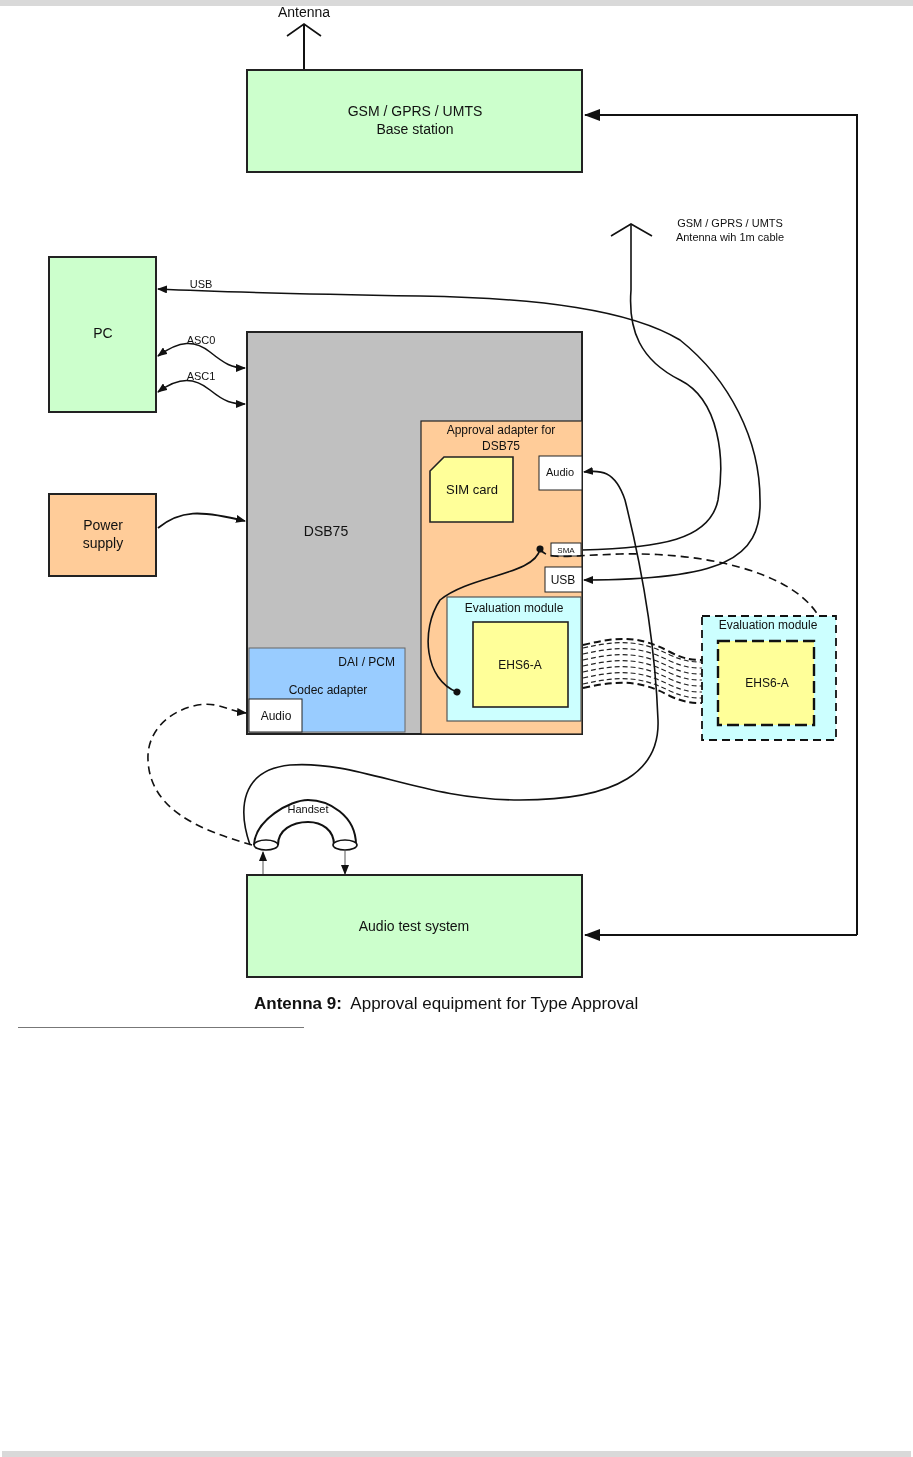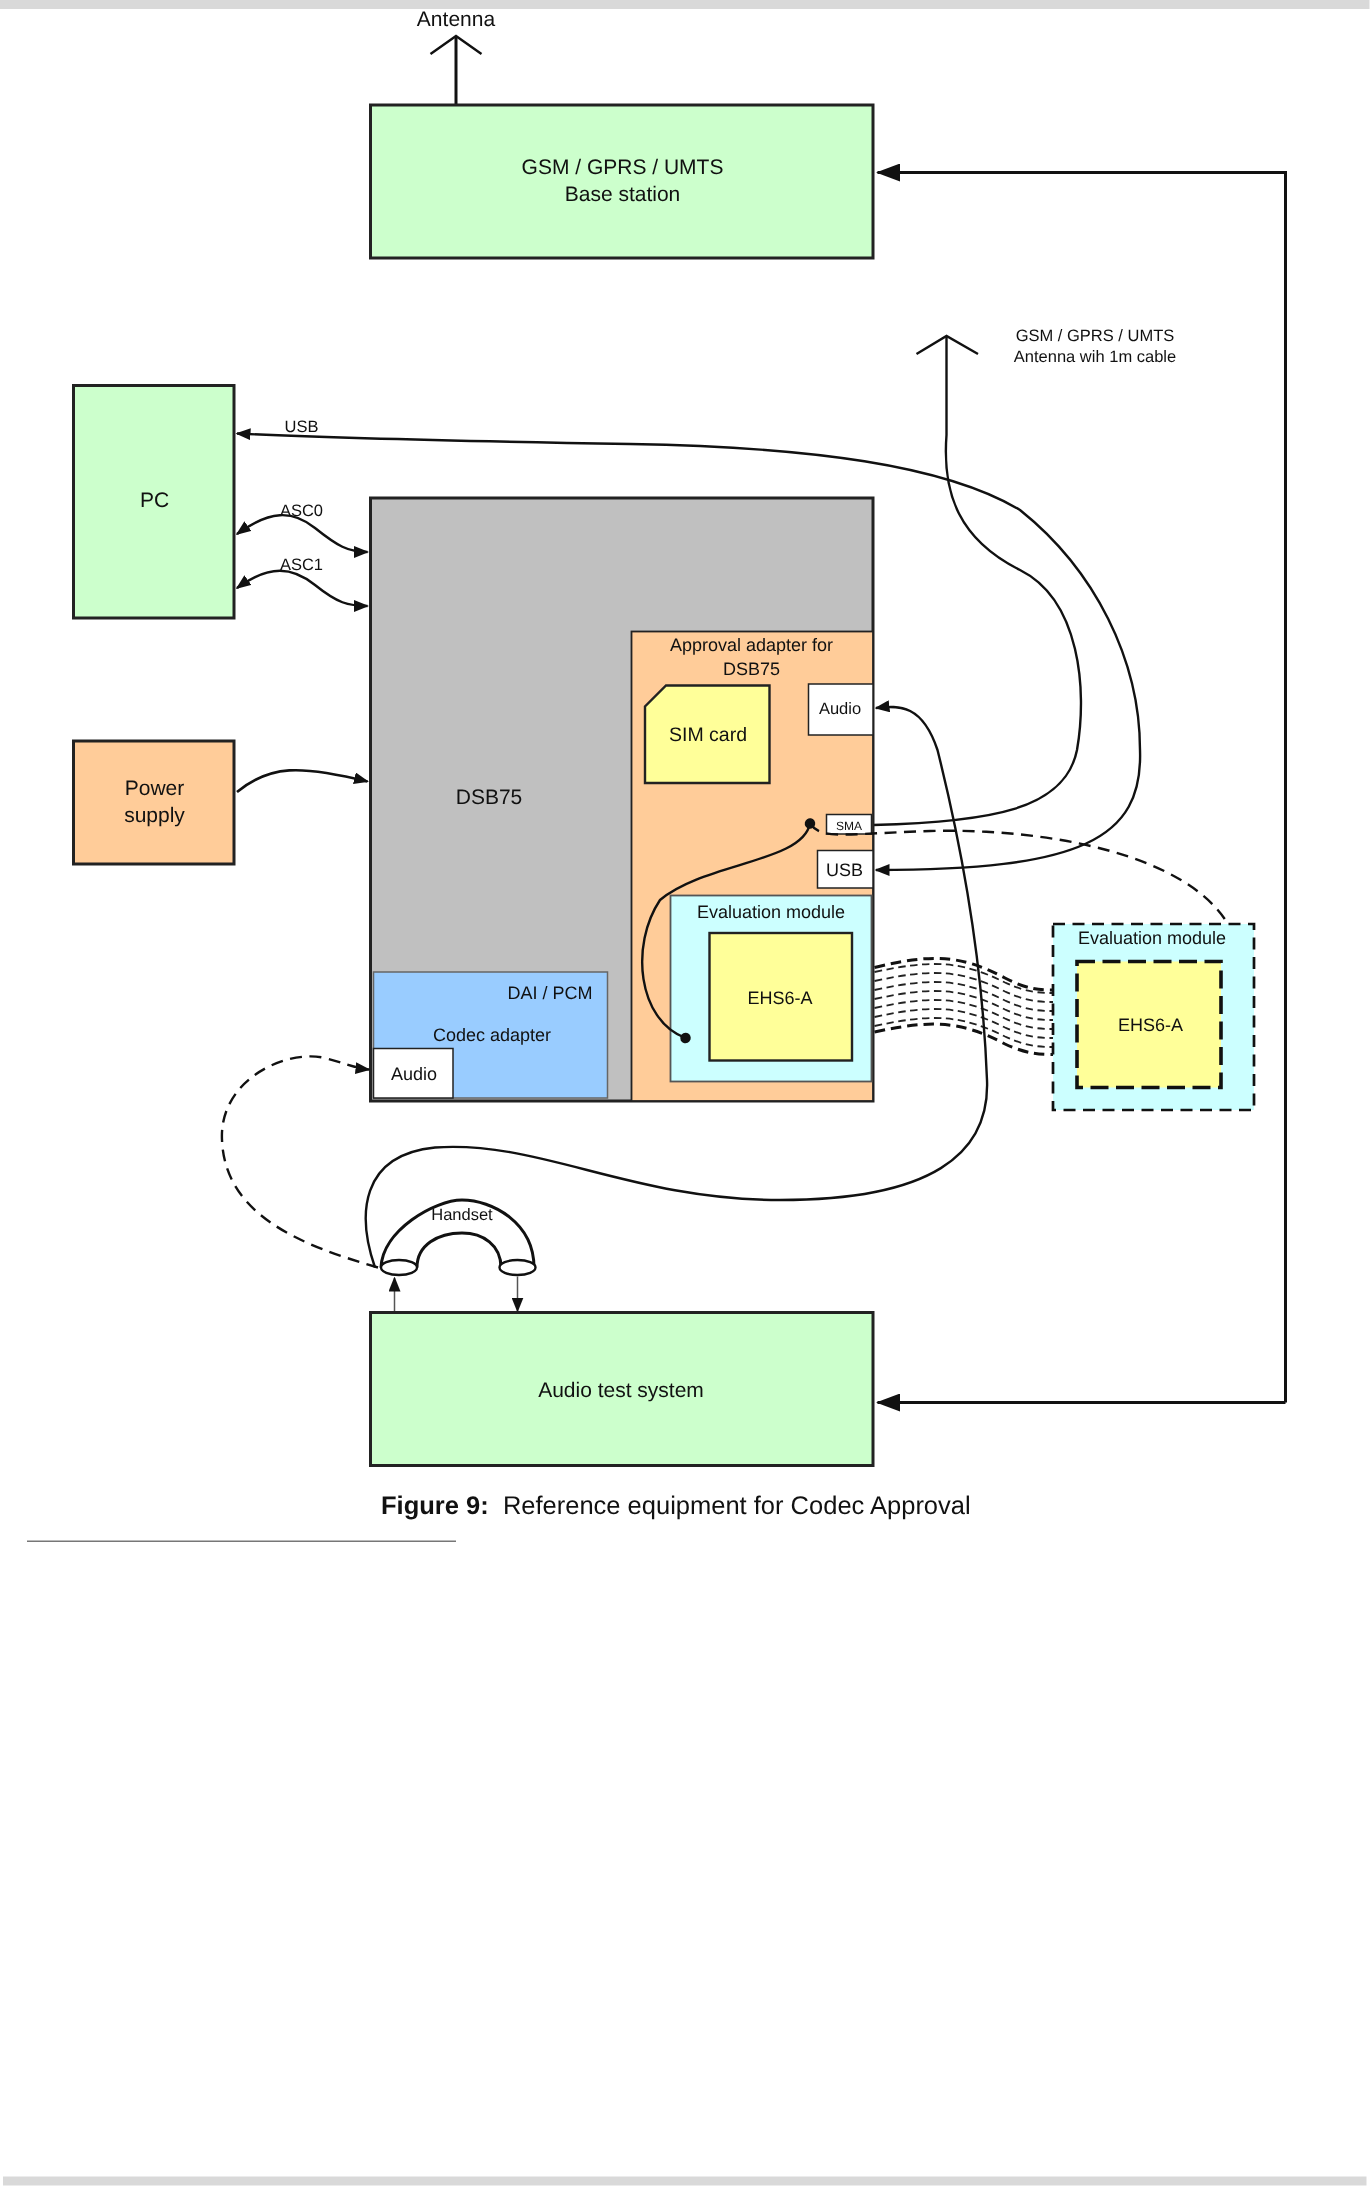--- a/index.html
+++ b/index.html
@@ -161,17 +161,17 @@
   <line x1="263" y1="875" x2="263" y2="852" stroke="#555" stroke-width="1" marker-end="url(#arrow)"></line>
   <line x1="345" y1="851" x2="345" y2="874" stroke="#555" stroke-width="1" marker-end="url(#arrow)"></line>
 
   <g>
     <rect x="247" y="875" width="335" height="102" fill="#ccffcc" stroke="#222" stroke-width="2"></rect>
     <text x="414" y="931" font-size="14" text-anchor="middle">Audio test system</text>
   </g>
 </svg>
 
 <div class="caption">
-  <b>Figure 9:</b>&nbsp; <span>Reference equipment for Codec Approval</span>
+  <b>Antenna 9:</b>&nbsp; <span>Approval equipment for Type Approval</span>
 </div>
 
 <div class="footnote-rule"></div>
 <div class="bottombar"></div>
 
 </body></html>

